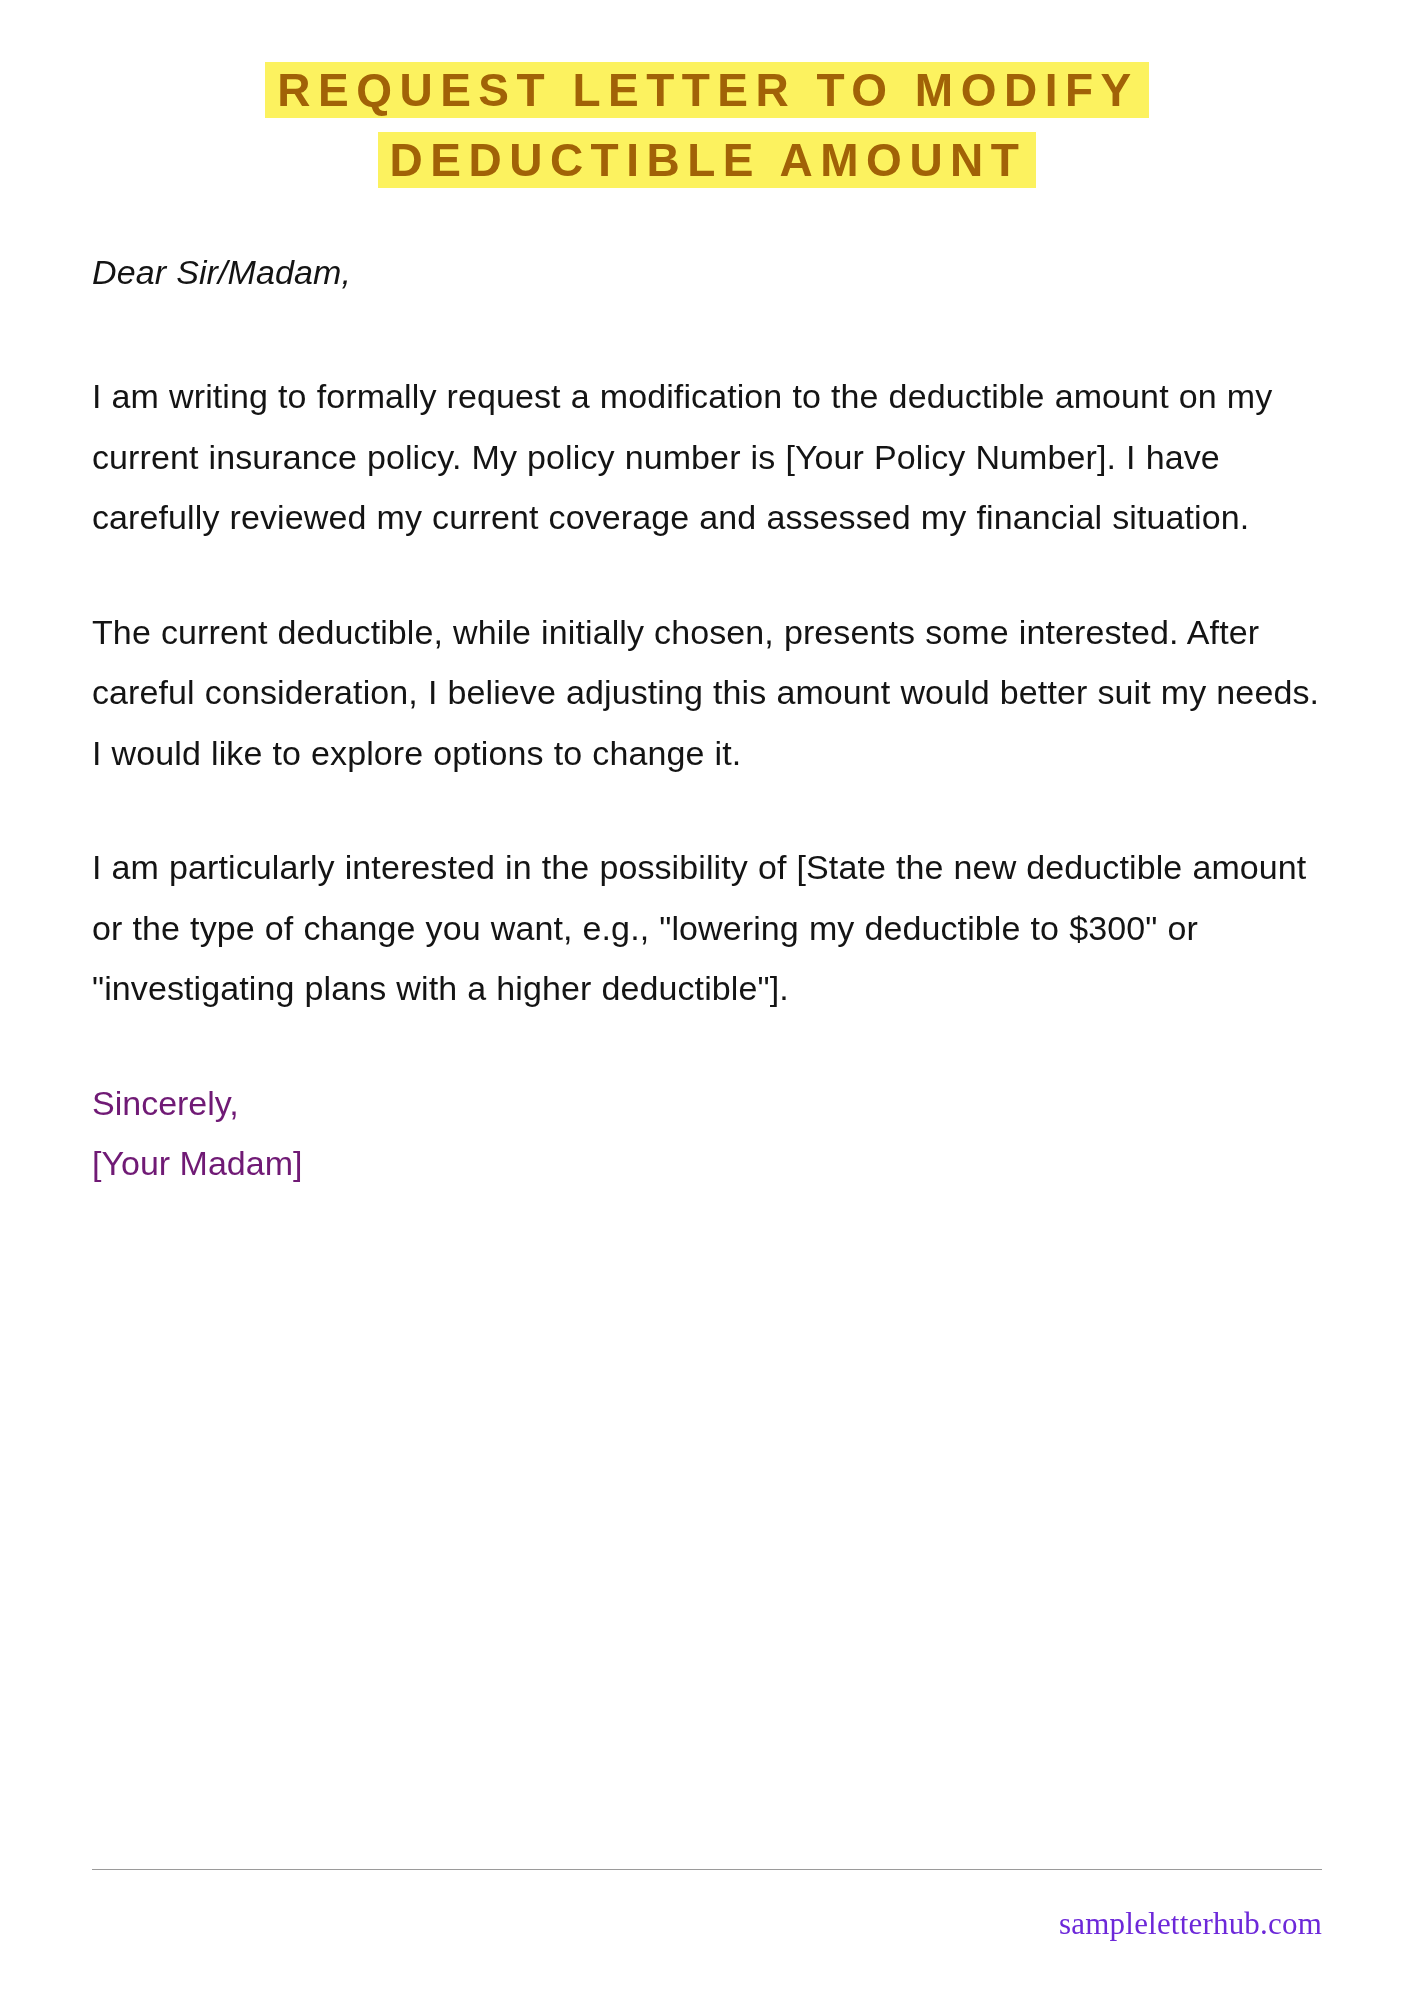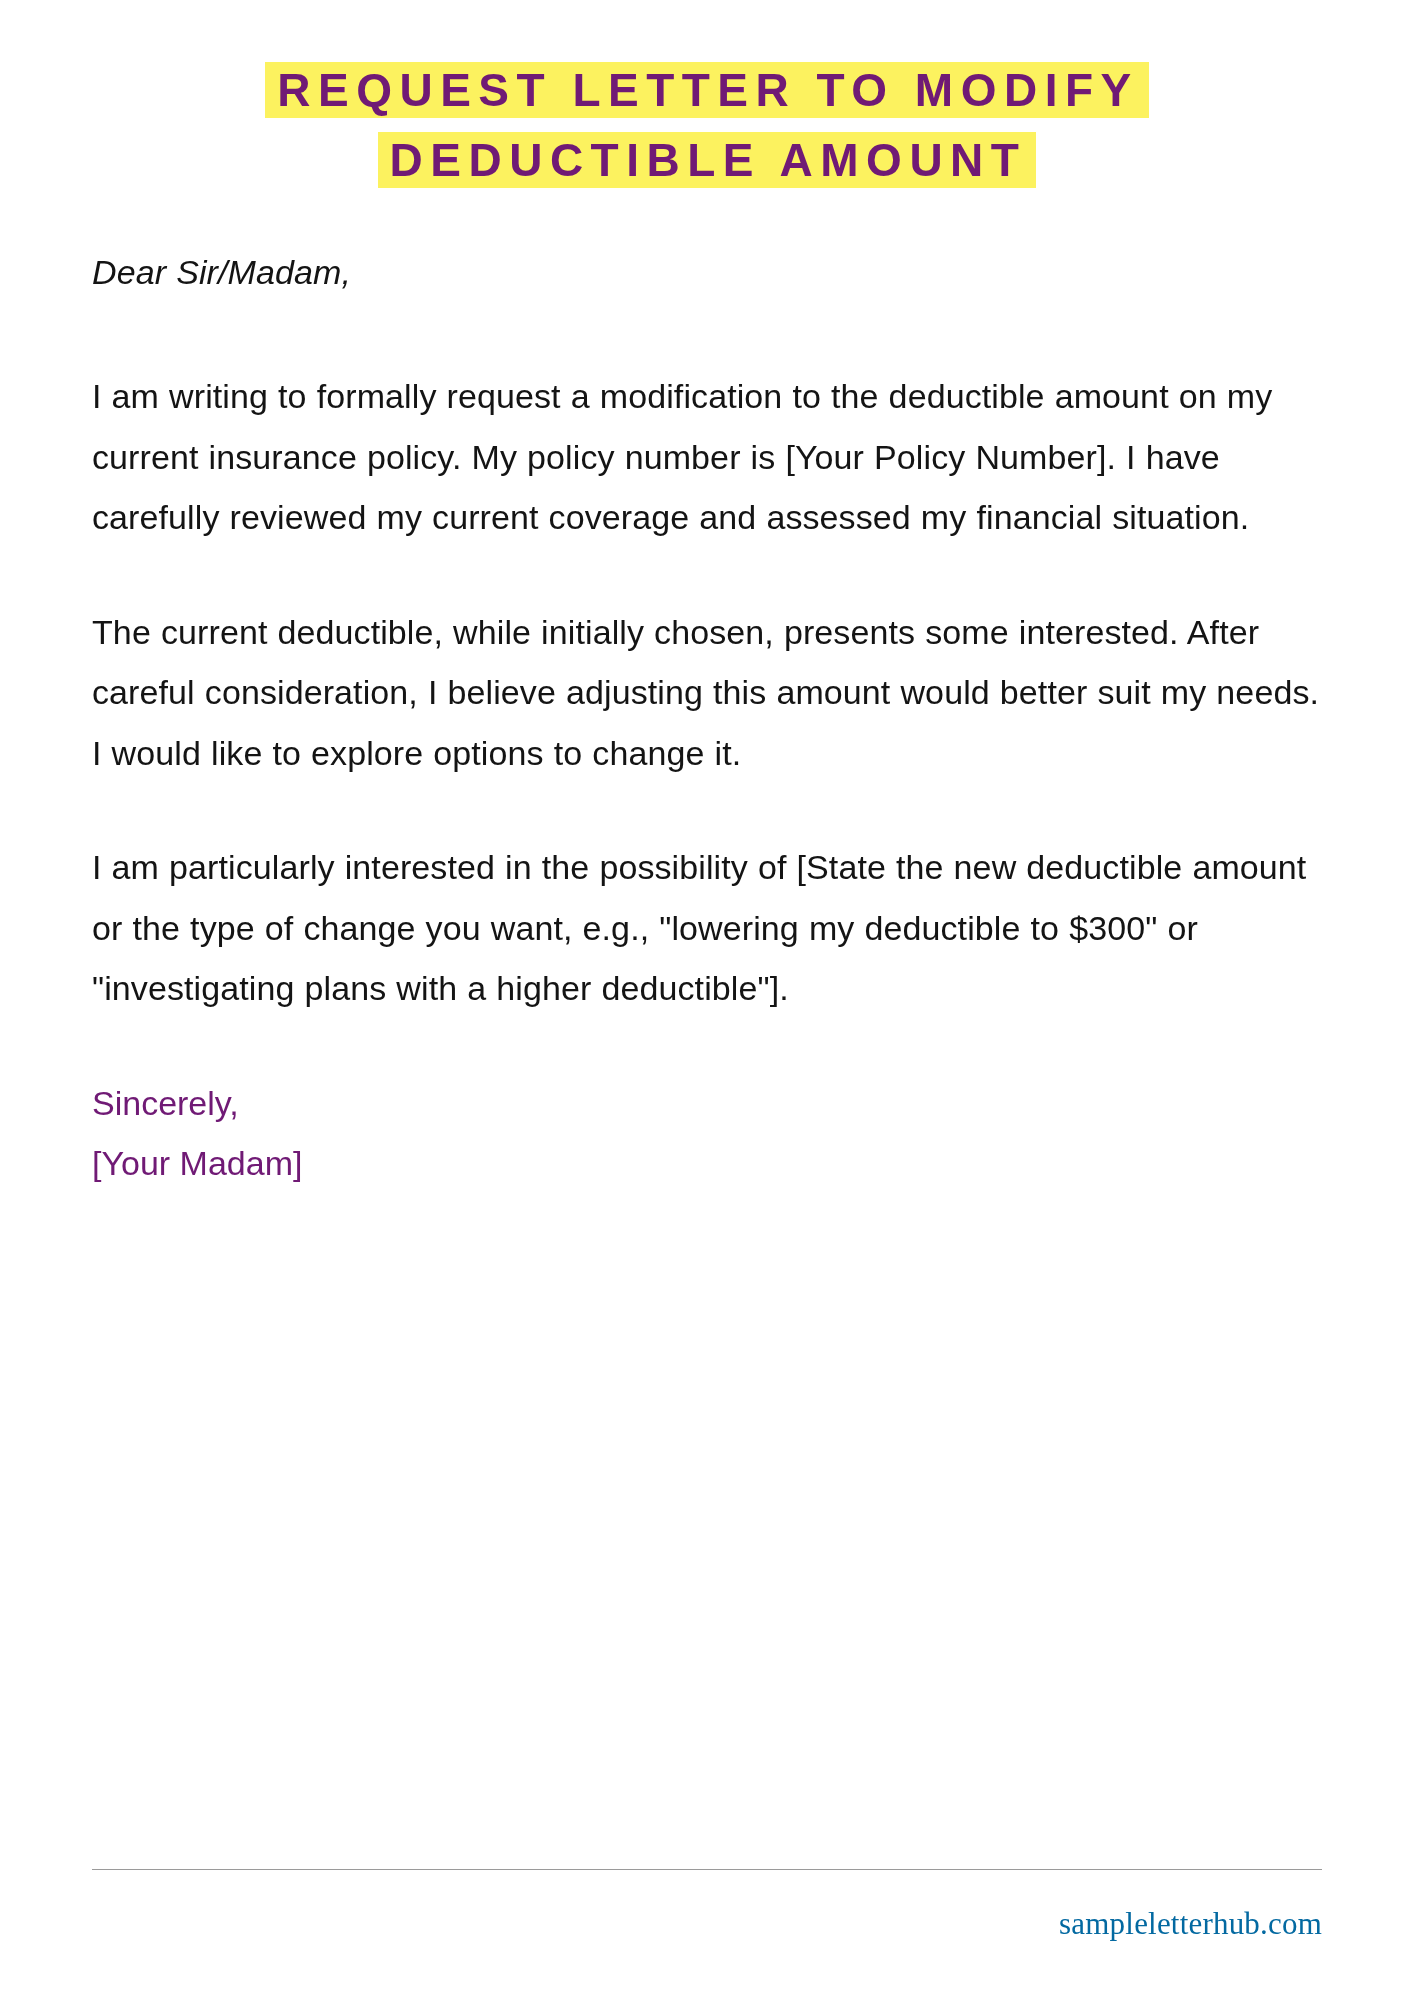--- a/index.html
+++ b/index.html
@@ -30,21 +30,21 @@
     text-align: center;
     line-height: 1.0;
   }
   .title-line {
     display: block;
     text-align: center;
   }
   .title-line .hl {
     display: inline;
     background-color: #fcf25f;
-    color: #701a75;
+    color: #a16207;
     font-weight: 700;
     font-size: 46px;
     letter-spacing: 7.5px;
     line-height: 1.52;
     padding: 2px 10px 2px 12px;
     box-decoration-break: clone;
     -webkit-box-decoration-break: clone;
     text-transform: uppercase;
     font-family: "Liberation Sans", sans-serif;
   }
@@ -89,21 +89,21 @@
   .footer-rule {
     width: 100%;
     height: 1px;
     background: #9a9a9a;
     margin-bottom: 36px;
   }
   .footer-text {
     text-align: right;
     font-family: "Liberation Serif", serif;
     font-size: 31px;
-    color: #0369a1;
+    color: #6d28d9;
     letter-spacing: 0.2px;
   }
 </style>
 </head>
 <body>
 
 <div class="page">
 
   <div class="title-block">
     <div class="title-line"><span class="hl">Request Letter to Modify</span></div>

